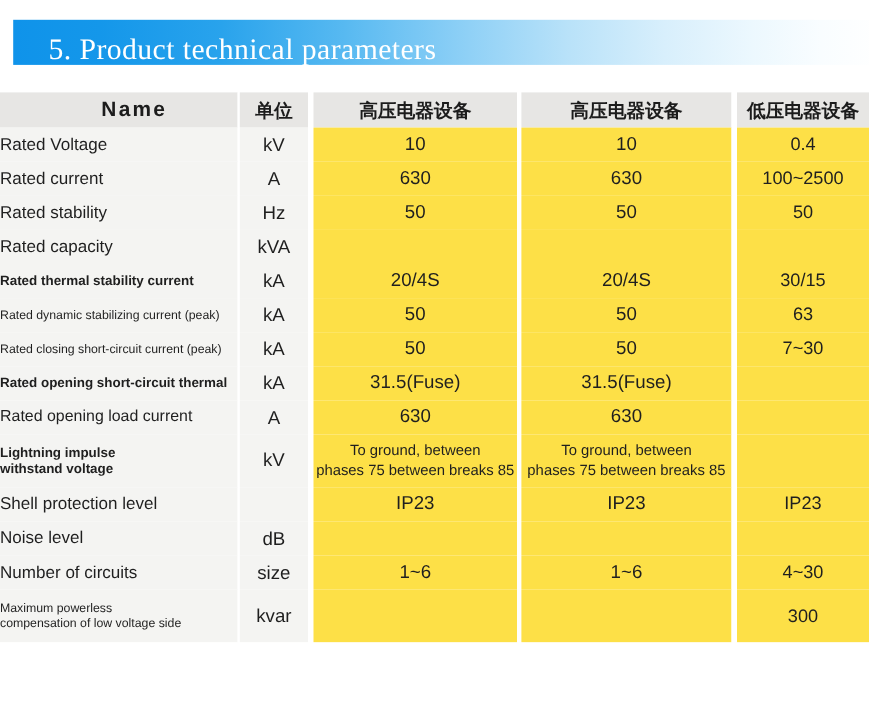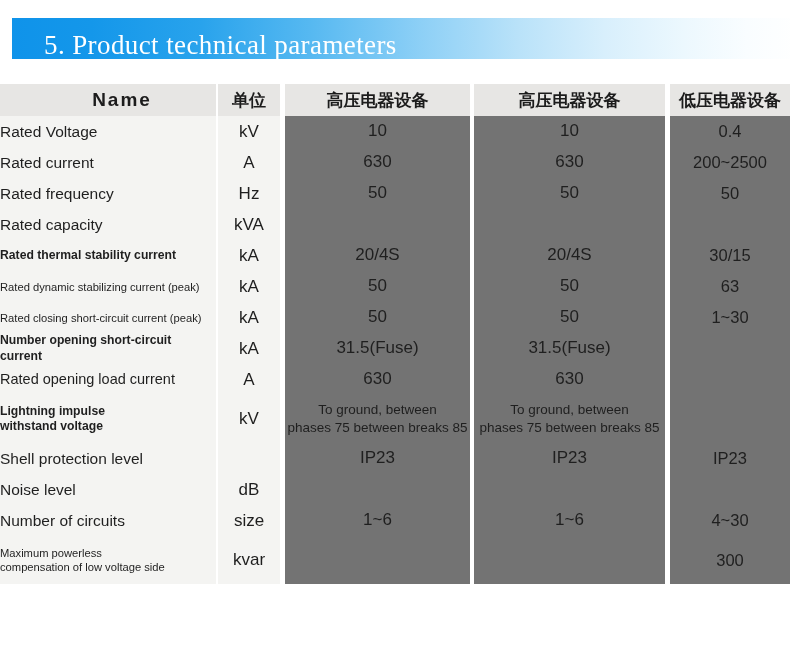--- a/index.html
+++ b/index.html
@@ -122,21 +122,21 @@
   td.name.small  { font-size: 12.2px; font-weight: bold; }
   td.name.xsmall { font-size: 11.2px; }
   td.name.big    { font-size: 15.5px; }
 
   td.unit {
     background: #f4f4f2;
     text-align: center;
     font-size: 17px;
   }
   td.val {
-    background: #737373;
+    background: #fde047;
     text-align: center;
     font-size: 17px;
     line-height: 1.22;
     padding: 0 3px;
   }
   td.val.wrap {
     font-size: 13.5px;
     line-height: 1.3;
   }
   td.val.lv {
@@ -198,24 +198,24 @@
           </tr>
           <tr class="r1">
             <td class="name big">Rated current</td>
             <td class="gapcell"></td>
             <td class="unit">A</td>
             <td class="gapcell"></td>
             <td class="val ">630</td>
             <td class="gapcell"></td>
             <td class="val ">630</td>
             <td class="gapcell"></td>
-            <td class="val lv">200~2500</td>
-          </tr>
-          <tr class="r1">
-            <td class="name big">Rated frequency</td>
+            <td class="val lv">100~2500</td>
+          </tr>
+          <tr class="r1">
+            <td class="name big">Rated stability</td>
             <td class="gapcell"></td>
             <td class="unit">Hz</td>
             <td class="gapcell"></td>
             <td class="val ">50</td>
             <td class="gapcell"></td>
             <td class="val ">50</td>
             <td class="gapcell"></td>
             <td class="val lv">50</td>
           </tr>
           <tr class="r1">
@@ -253,24 +253,24 @@
           </tr>
           <tr class="r1">
             <td class="name xsmall">Rated closing short-circuit current (peak)</td>
             <td class="gapcell"></td>
             <td class="unit">kA</td>
             <td class="gapcell"></td>
             <td class="val ">50</td>
             <td class="gapcell"></td>
             <td class="val ">50</td>
             <td class="gapcell"></td>
-            <td class="val lv">1~30</td>
-          </tr>
-          <tr class="r1">
-            <td class="name small">Number opening short-circuit current</td>
+            <td class="val lv">7~30</td>
+          </tr>
+          <tr class="r1">
+            <td class="name small">Rated opening short-circuit thermal</td>
             <td class="gapcell"></td>
             <td class="unit">kA</td>
             <td class="gapcell"></td>
             <td class="val ">31.5(Fuse)</td>
             <td class="gapcell"></td>
             <td class="val ">31.5(Fuse)</td>
             <td class="gapcell"></td>
             <td class="val lv"></td>
           </tr>
           <tr class="r1">

